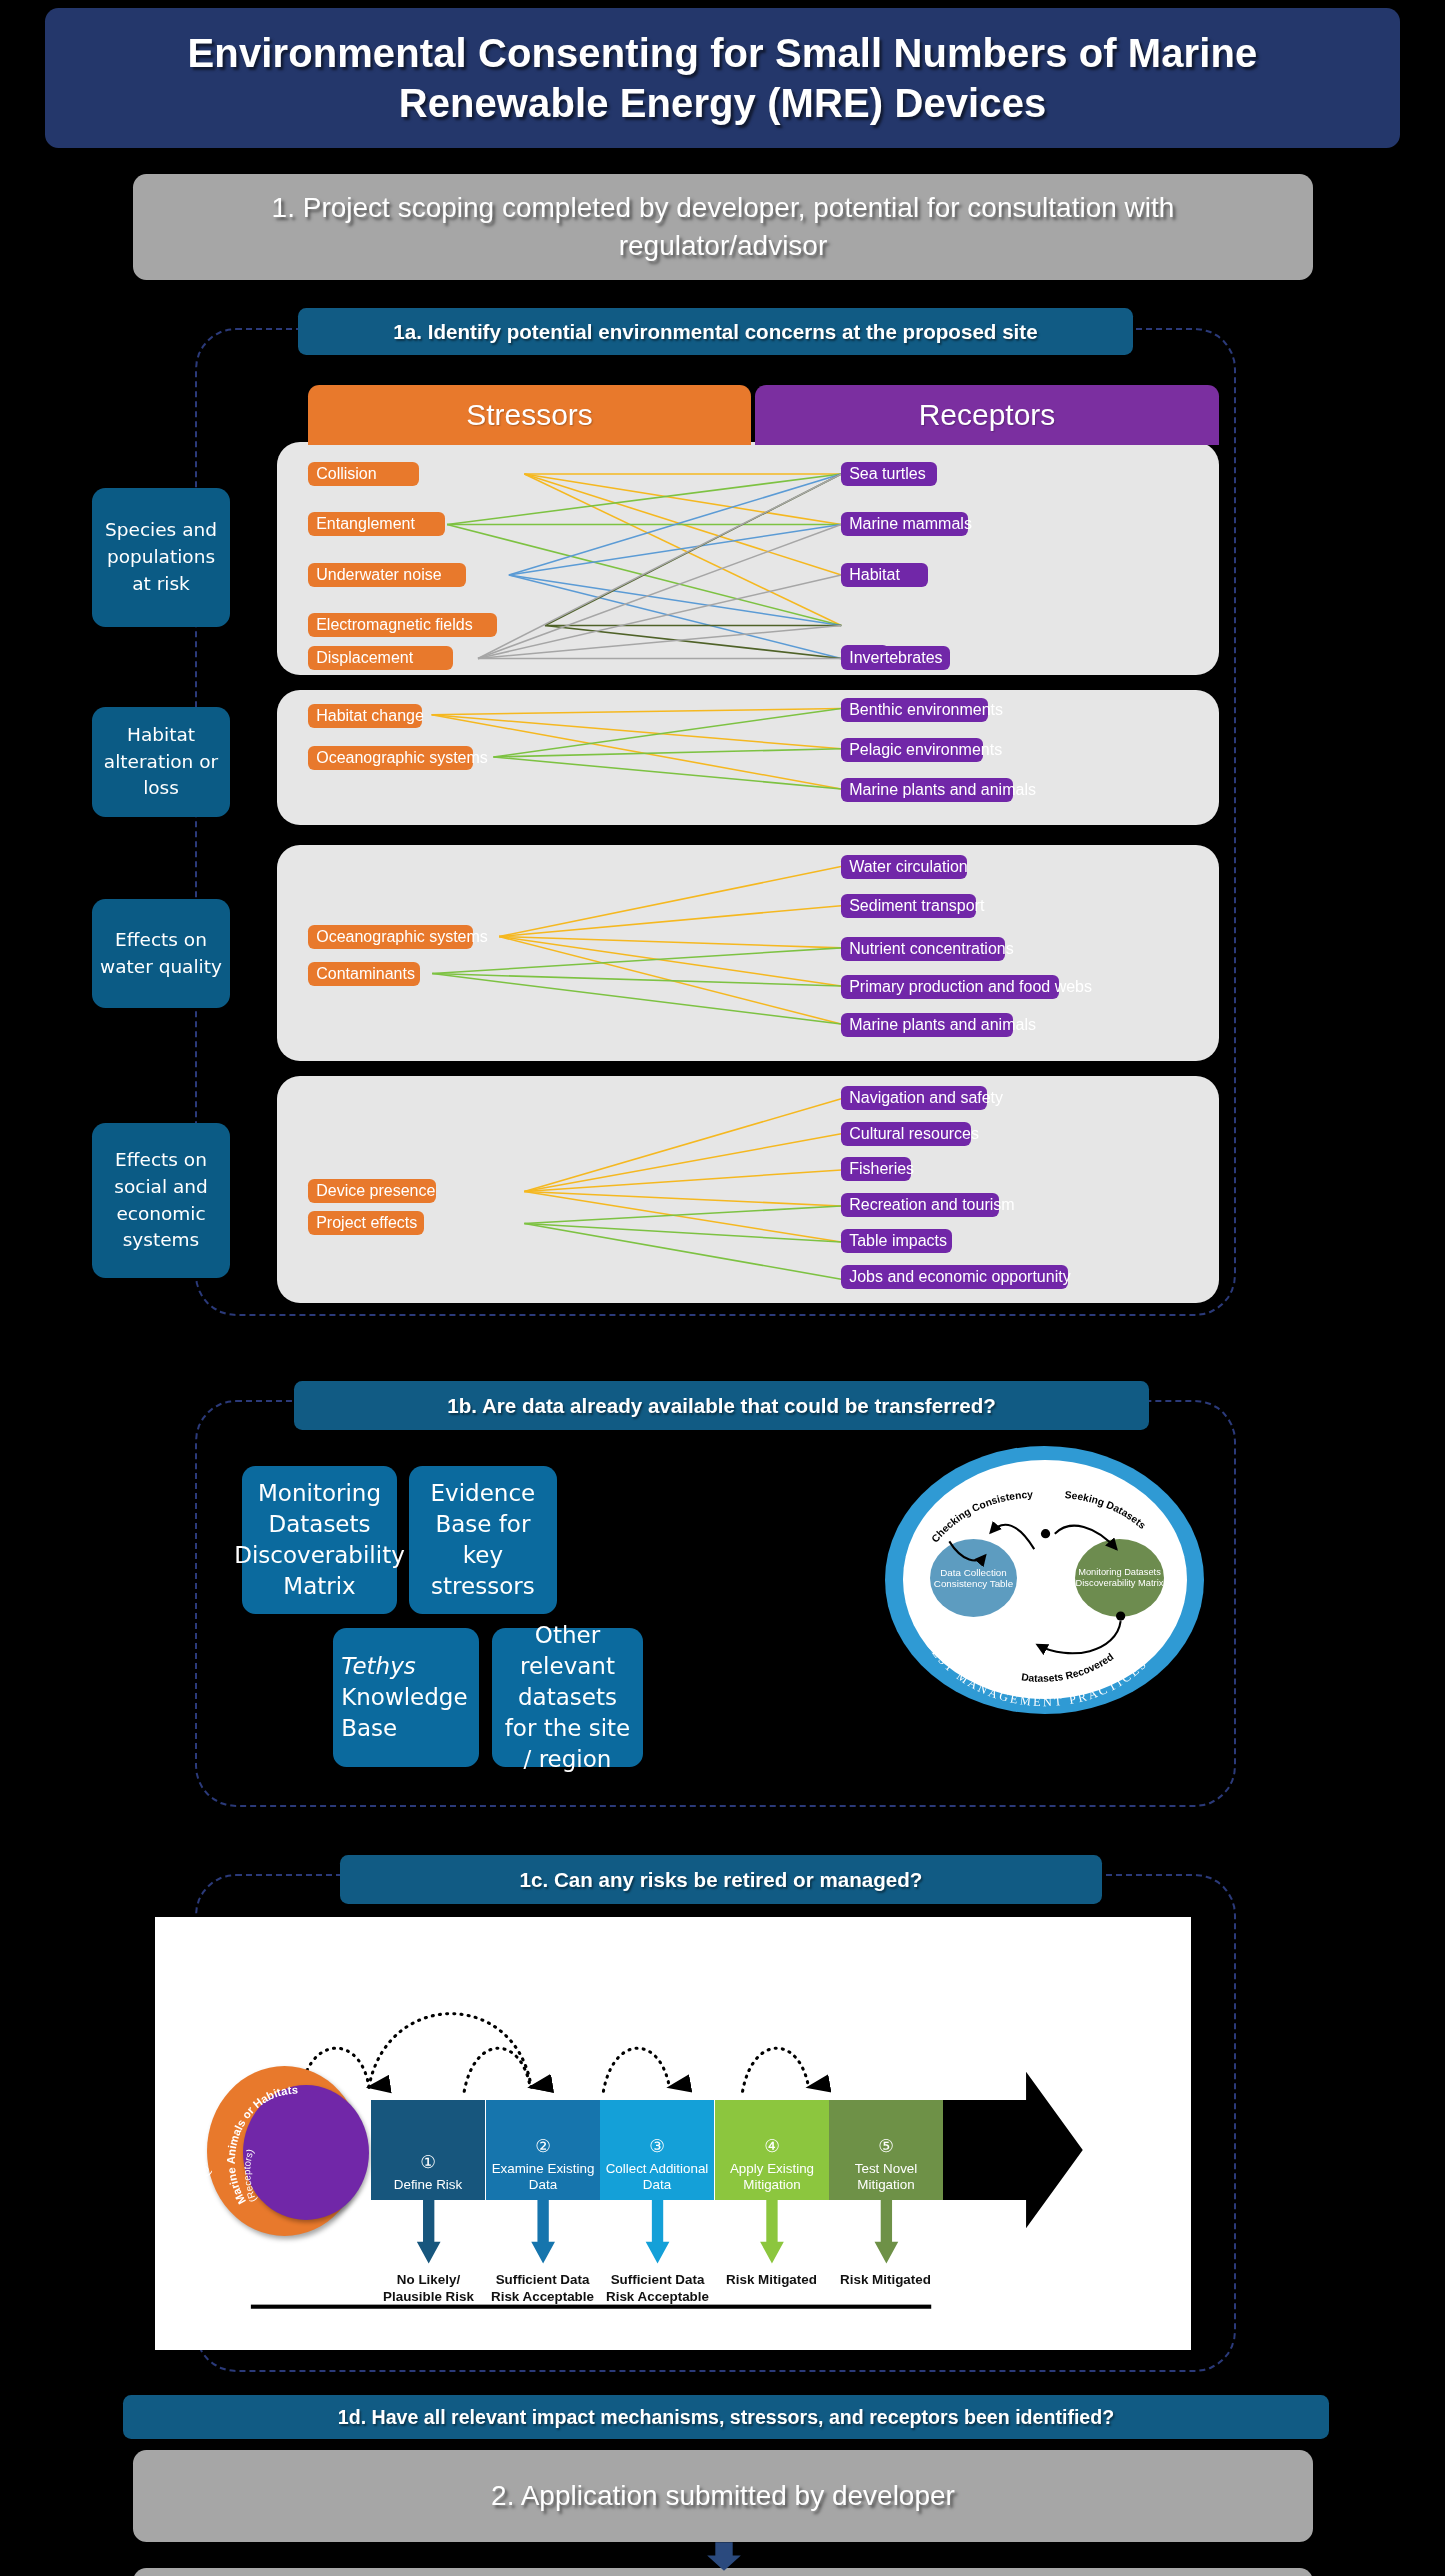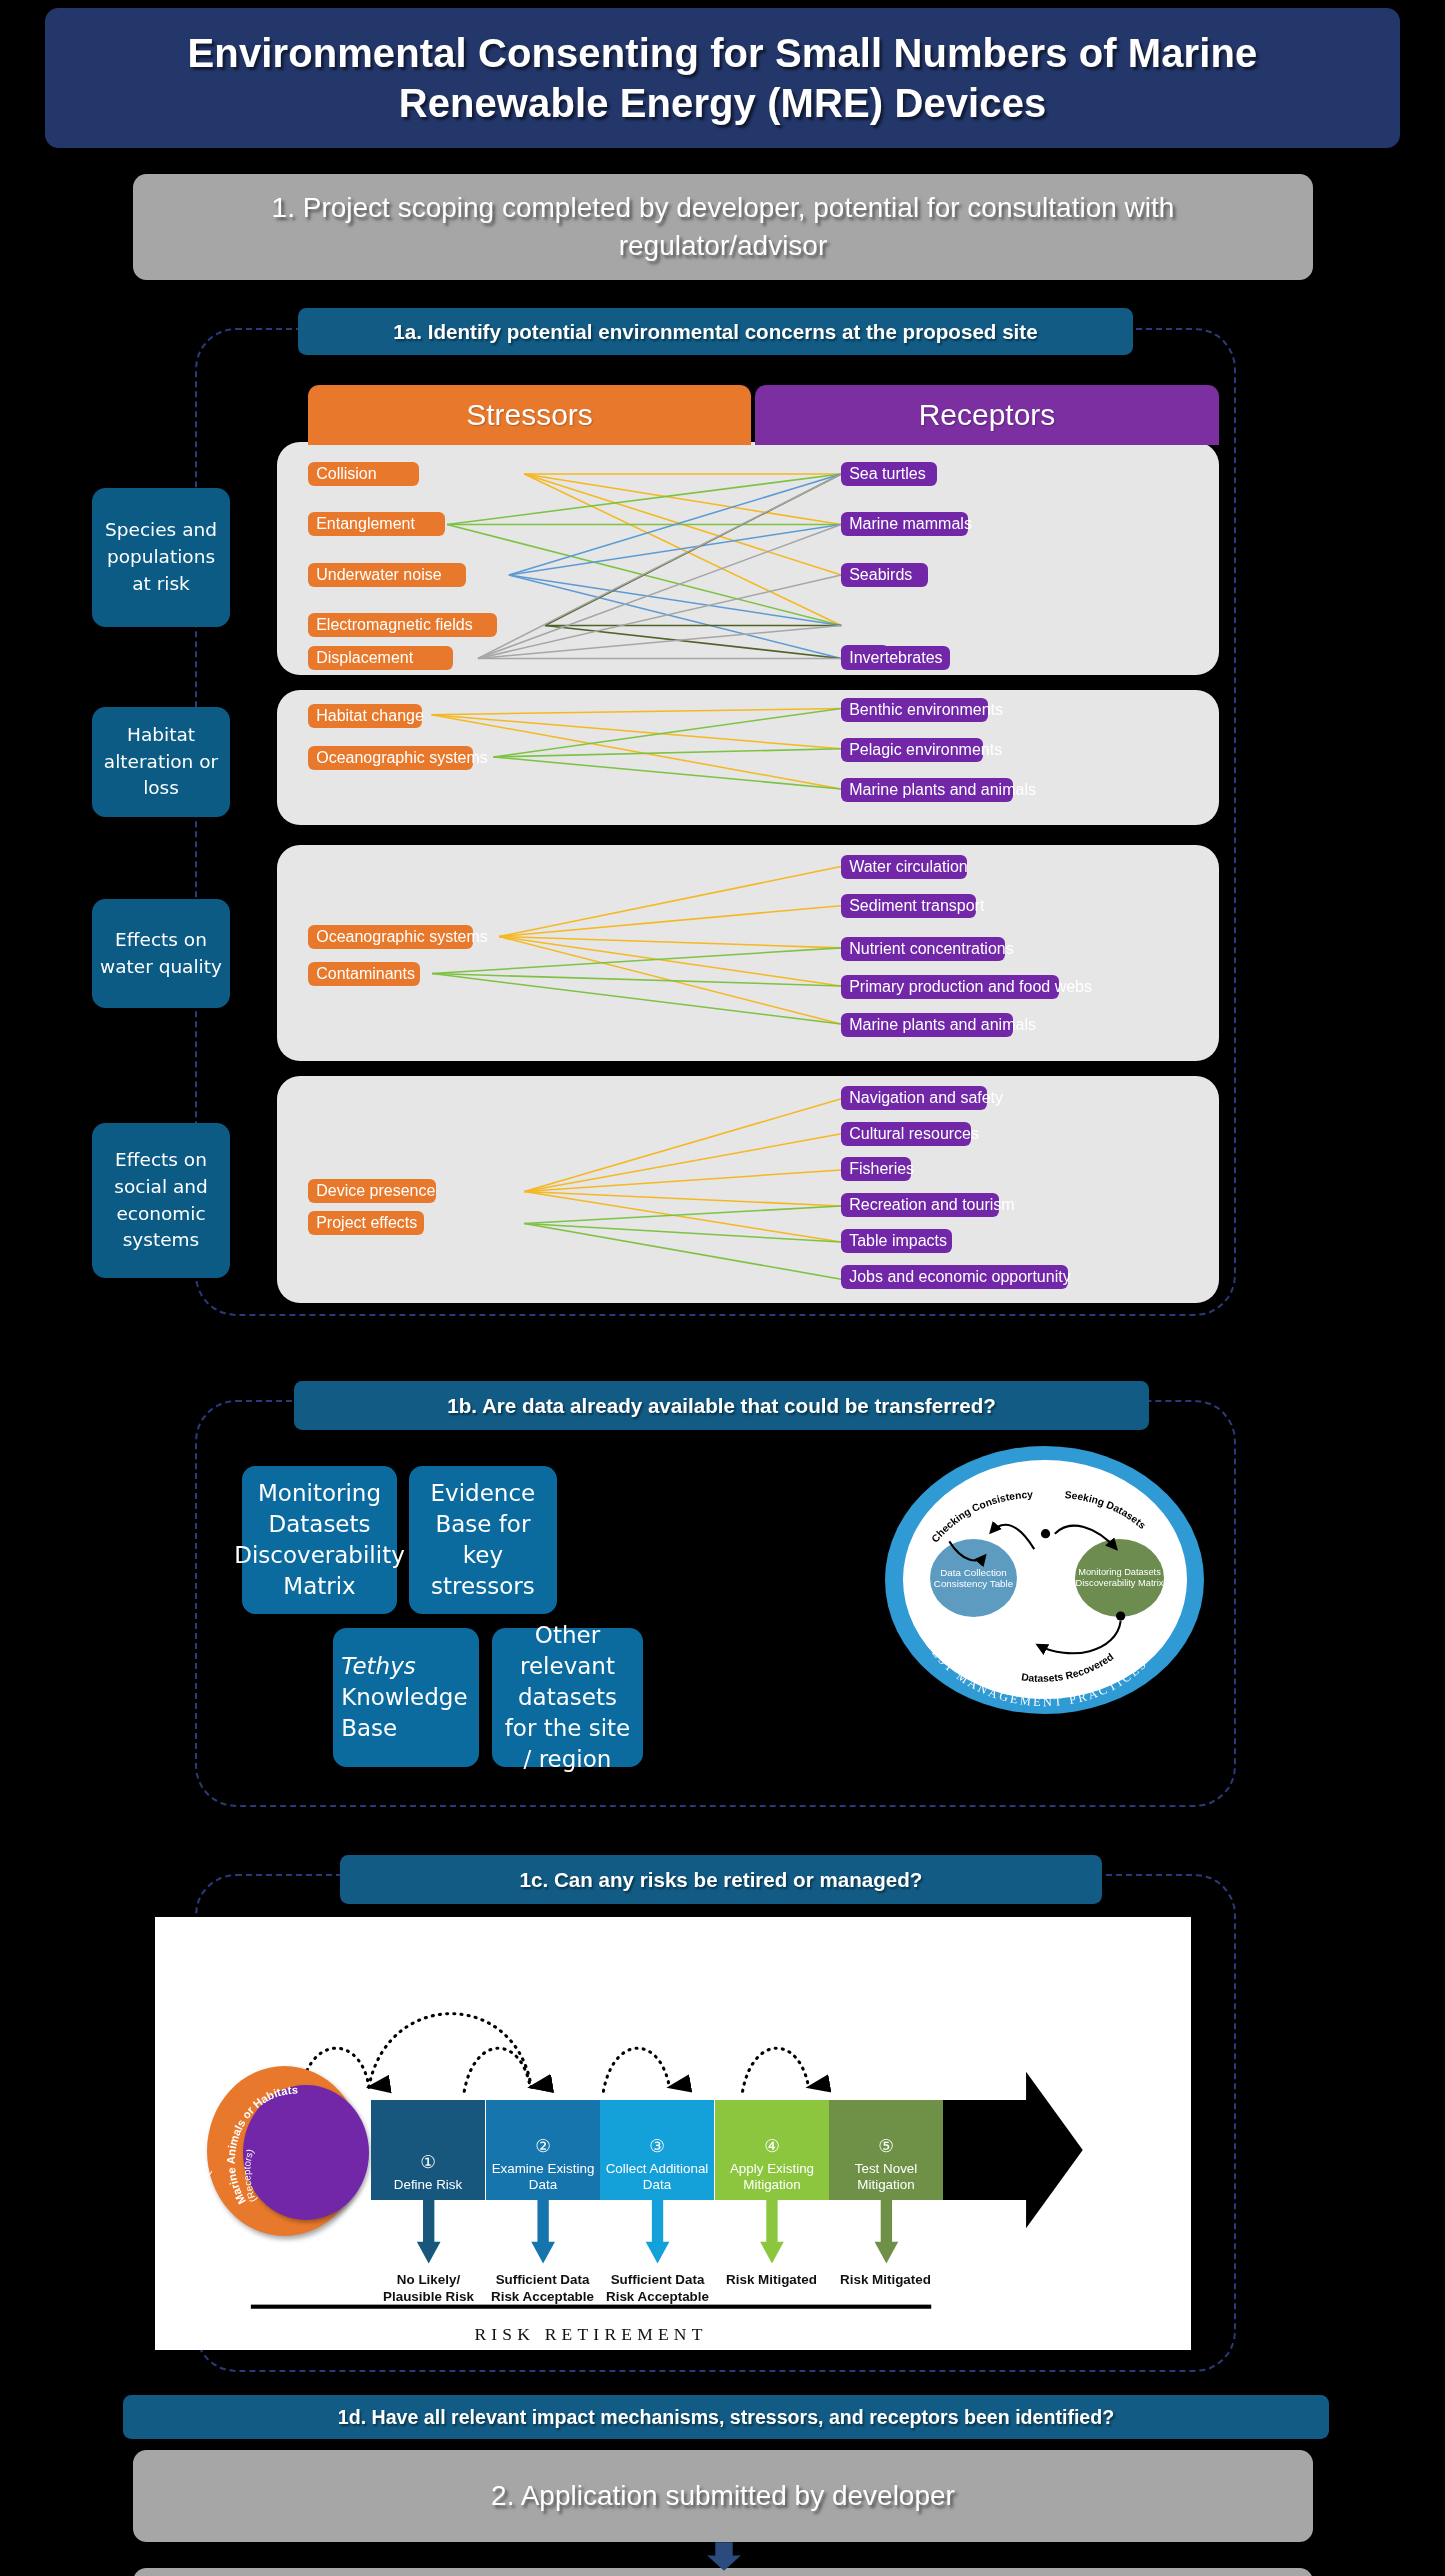--- a/index.html
+++ b/index.html
@@ -149,21 +149,21 @@
     <path d="M390,420 L1095,420" stroke="#a6a6a6"></path>
   </g>
 </svg>
 <div class="abs chip s" style="left:308px;top:462px;width:111px;height:24px;">Collision</div>
 <div class="abs chip s" style="left:308px;top:512px;width:137px;height:24px;">Entanglement</div>
 <div class="abs chip s" style="left:308px;top:563px;width:158px;height:24px;">Underwater noise</div>
 <div class="abs chip s" style="left:308px;top:613px;width:189px;height:24px;">Electromagnetic fields</div>
 <div class="abs chip s" style="left:308px;top:646px;width:145px;height:24px;">Displacement</div>
 <div class="abs chip r" style="left:841px;top:462px;width:96px;height:24px;">Sea turtles</div>
 <div class="abs chip r" style="left:841px;top:512px;width:127px;height:24px;">Marine mammals</div>
-<div class="abs chip r" style="left:841px;top:563px;width:87px;height:24px;">Seabirds</div>
+<div class="abs chip r" style="left:841px;top:563px;width:87px;height:24px;">Habitat</div>
 <div class="abs chip r" style="left:841px;top:613px;width:48px;height:20px;margin-top:32px;">Fish</div>
 <div class="abs chip r" style="left:841px;top:646px;width:109px;height:24px;">Invertebrates</div>
 
 <div class="abs panel" style="left:277px;top:690px;width:942px;height:135px;"></div>
 <div class="abs ctr cat-label" style="left:92px;top:707px;width:138px;height:110px;">Habitat alteration or loss</div>
 <svg class="abs links" style="left:277px;top:690px;width:942px;height:135px;" viewBox="0 0 1828 262" width="942" height="135">
   <g stroke-width="3" fill="none">
     <path d="M300,48 L1095,36" stroke="#f5b820"></path>
     <path d="M300,48 L1095,114" stroke="#f5b820"></path>
     <path d="M300,48 L1095,192" stroke="#f5b820"></path>
@@ -332,21 +332,20 @@
       <path d="M1186,549 L1186,630 L1174,630 L1197,672 L1220,630 L1208,630 L1208,549 Z" fill="#8cc63e"></path>
       <path d="M1408,549 L1408,630 L1396,630 L1419,672 L1442,630 L1430,630 L1430,549 Z" fill="#6e9147"></path>
       <rect x="186" y="752" width="1320" height="8" fill="#000"></rect>
     </g>
   </svg>
   <div class="rr-out" style="left:219px;top:355px;width:109px;">No Likely/ Plausible Risk</div>
   <div class="rr-out" style="left:333px;top:355px;width:109px;">Sufficient Data Risk Acceptable</div>
   <div class="rr-out" style="left:448px;top:355px;width:109px;">Sufficient Data Risk Acceptable</div>
   <div class="rr-out" style="left:562px;top:355px;width:109px;">Risk Mitigated</div>
   <div class="rr-out" style="left:676px;top:355px;width:109px;">Risk Mitigated</div>
-  <div class="rr-out" style="left:96px;top:407px;width:680px;font-size:17.5px;font-weight:normal;letter-spacing:5.2px;font-family:'Liberation Serif',serif;">RISK RETIREMENT</div>
 </div>
 
 <div class="abs ctr q-header" id="q1d">1d. Have all relevant impact mechanisms, stressors, and receptors been identified?</div>
 
 <div class="abs ctr step-banner" id="step2">2. Application submitted by developer</div>
 
 <svg class="abs v-arrow" style="left:701px;top:2542px;width:46px;height:29px;" viewBox="0 0 90 56" width="46" height="29">
   <path d="M28,0 L62,0 L62,26 L78,26 L45,56 L12,26 L28,26 Z" fill="#2b4a7e"></path>
 </svg>
 

